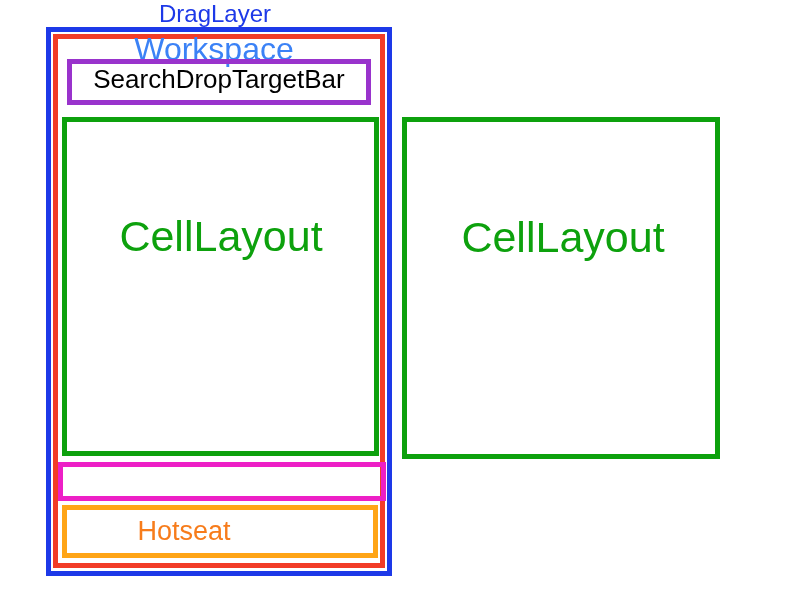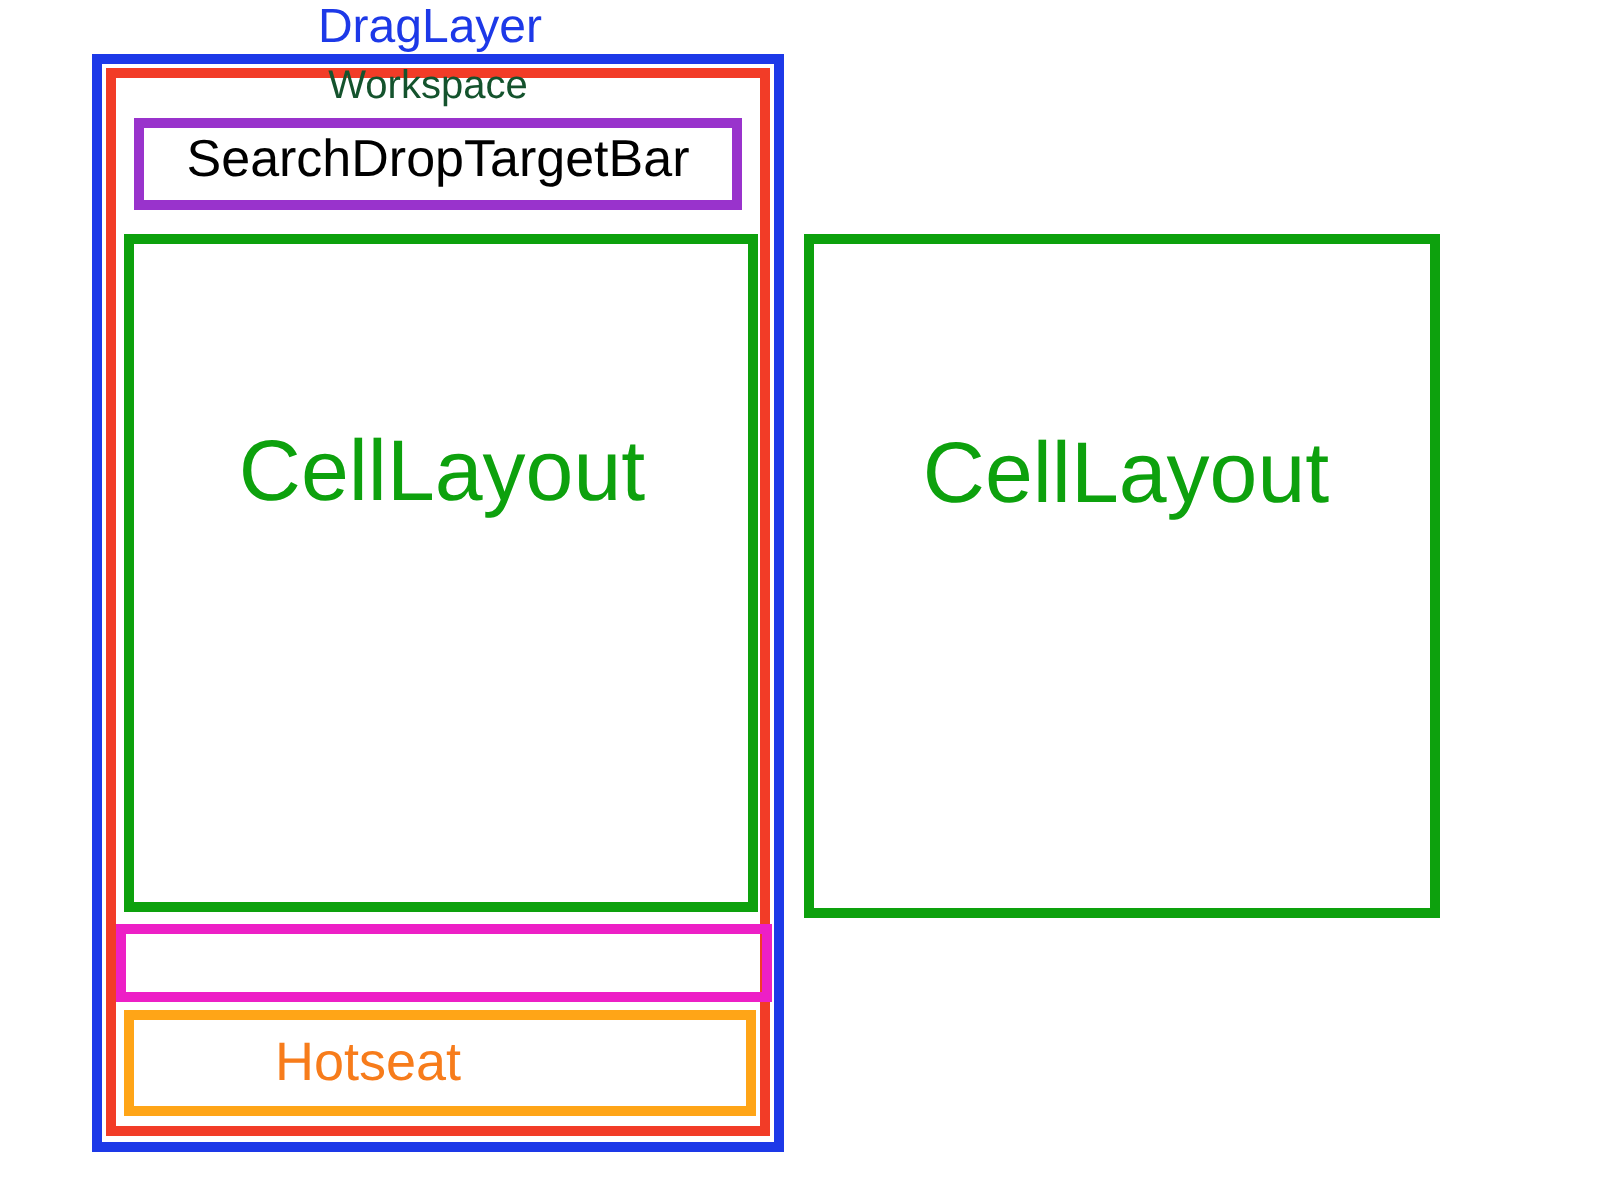--- a/index.html
+++ b/index.html
@@ -25,21 +25,21 @@
     white-space: nowrap;
     transform: translateX(-50%);
     line-height: 1.1;
     font-weight: 500;
   }
   
   .box-draglayer   { left: 46px;  top: 27px;  width: 346px; height: 549px; border: 5px solid #1d39e8; }
   .lbl-draglayer   { left: 215px; top: 1px;   font-size: 24px; color: #1d39e8; }
   
   .box-workspace   { left: 53px;  top: 34px;  width: 332px; height: 534px; border: 5px solid #f23c27; }
-  .lbl-workspace   { left: 214px; top: 32px;  font-size: 20px; color: #14532d; }
+  .lbl-workspace   { left: 214px; top: 32px;  font-size: 32px; color: #3b82f6; }
   
   .box-sdtb        { left: 67px;  top: 59px;  width: 304px; height: 46px;  border: 5px solid #9933cc; }
   .lbl-sdtb        { left: 219px; top: 65px;  font-size: 26px; color: #000000; }
   
   .box-cell-left   { left: 62px;  top: 117px; width: 317px; height: 339px; border: 5px solid #0da10d; }
   .lbl-cell-left   { left: 221px; top: 213px; font-size: 43px; color: #0da10d; }
   
   .box-cell-right  { left: 402px; top: 117px; width: 318px; height: 342px; border: 5px solid #0da10d; }
   .lbl-cell-right  { left: 563px; top: 214px; font-size: 43px; color: #0da10d; }
   

